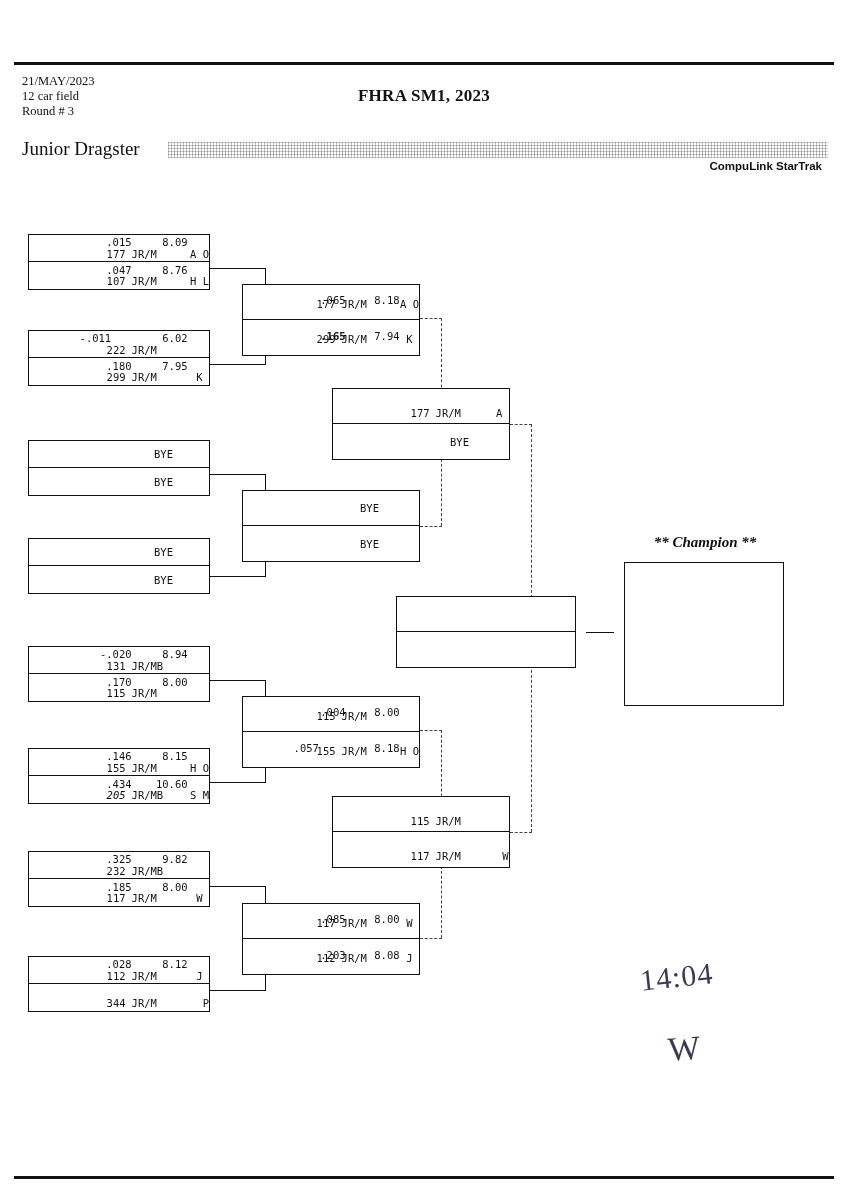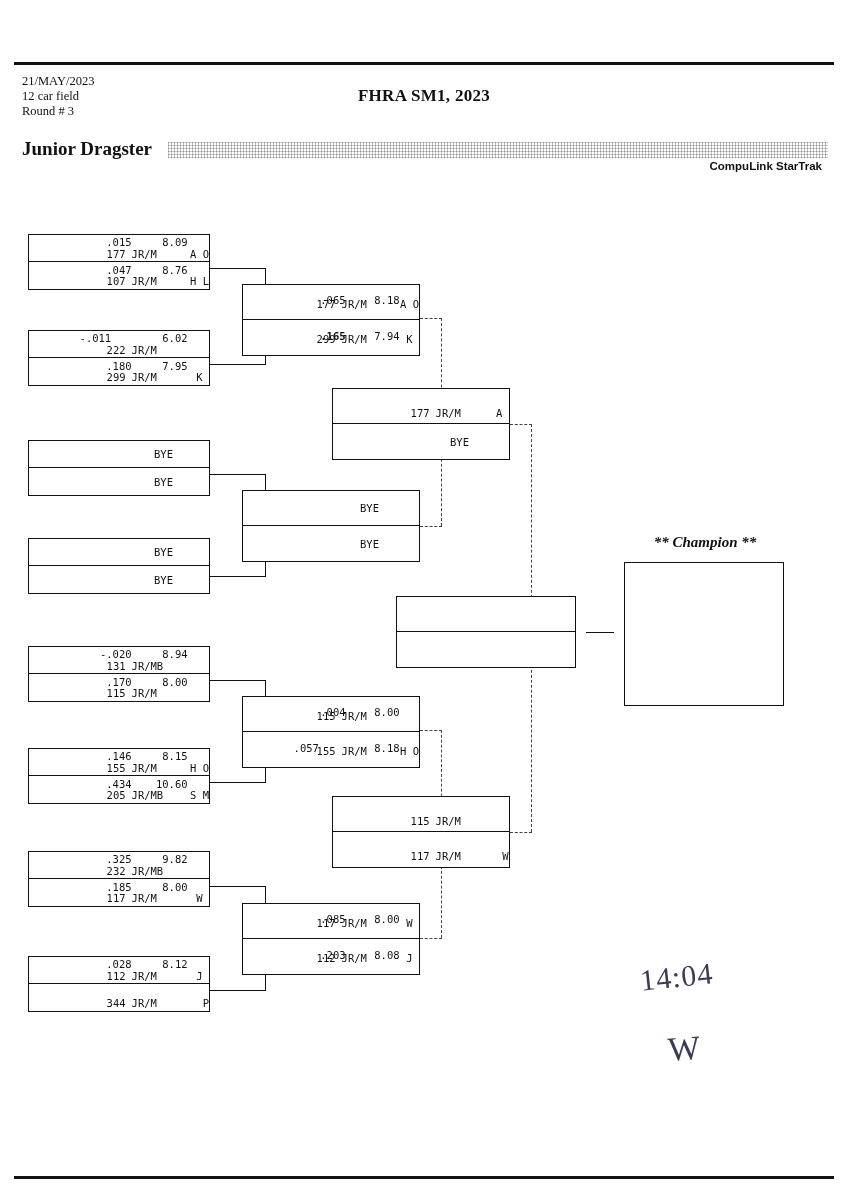--- a/index.html
+++ b/index.html
@@ -43,21 +43,21 @@
     font-family: "Liberation Serif", serif;
     font-weight: bold;
     font-size: 17px;
     letter-spacing: 0.3px;
   }
   .class-name {
     position: absolute;
     left: 22px;
     top: 138px;
     font-family: "Liberation Serif", serif;
-    font-weight: bold;
+    font-weight: normal;
     font-size: 19px;
   }
   .class-hatch {
     position: absolute;
     left: 168px;
     top: 142px;
     width: 660px;
     height: 16px;
     background:
       repeating-linear-gradient(90deg, rgba(0,0,0,0.30) 0 1px, rgba(0,0,0,0) 1px 3px),
@@ -279,21 +279,21 @@
       <div class="row1">
         <span style="display:inline-block;width:46px;text-align:right;">155</span><span style="display:inline-block;width:46px;padding-left:6px;">JR/M</span><span style="display:inline-block;width:82px;text-align:right;">H Oikarinen</span>
       </div>
       <div class="row2">
         <span style="display:inline-block;width:52px;text-align:right;">.146</span><span style="display:inline-block;width:56px;text-align:right;">8.15</span><span style="display:inline-block;width:66px;text-align:right;">8.218</span>
       </div>
     </div>
     <div class="cell">
 
       <div class="row1">
-        <span style="display:inline-block;width:46px;text-align:right;">205</span><span style="display:inline-block;width:46px;padding-left:6px;">JR/MB</span><span style="display:inline-block;width:82px;text-align:right;">S Mesiniemi</span>
+        <span style="display:inline-block;width:46px;text-align:right;font-style:italic;">205</span><span style="display:inline-block;width:46px;padding-left:6px;">JR/MB</span><span style="display:inline-block;width:82px;text-align:right;">S Mesiniemi</span>
       </div>
       <div class="row2">
         <span style="display:inline-block;width:52px;text-align:right;">.434</span><span style="display:inline-block;width:56px;text-align:right;">10.60</span><span style="display:inline-block;width:66px;text-align:right;">11.150</span>
       </div>
     </div>
   </div>
 
   <div class="box r1" style="left:28px; top:851px; width:182px; height:56px;">
     <div class="cell divider">
 

